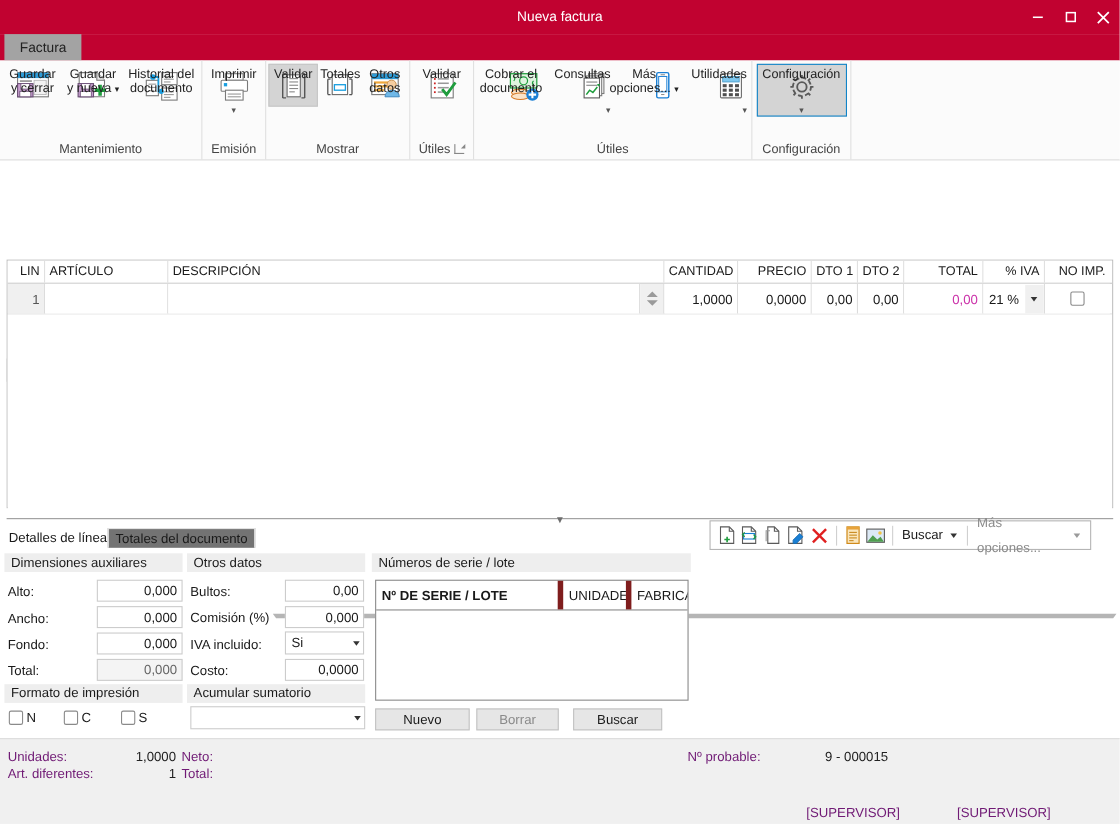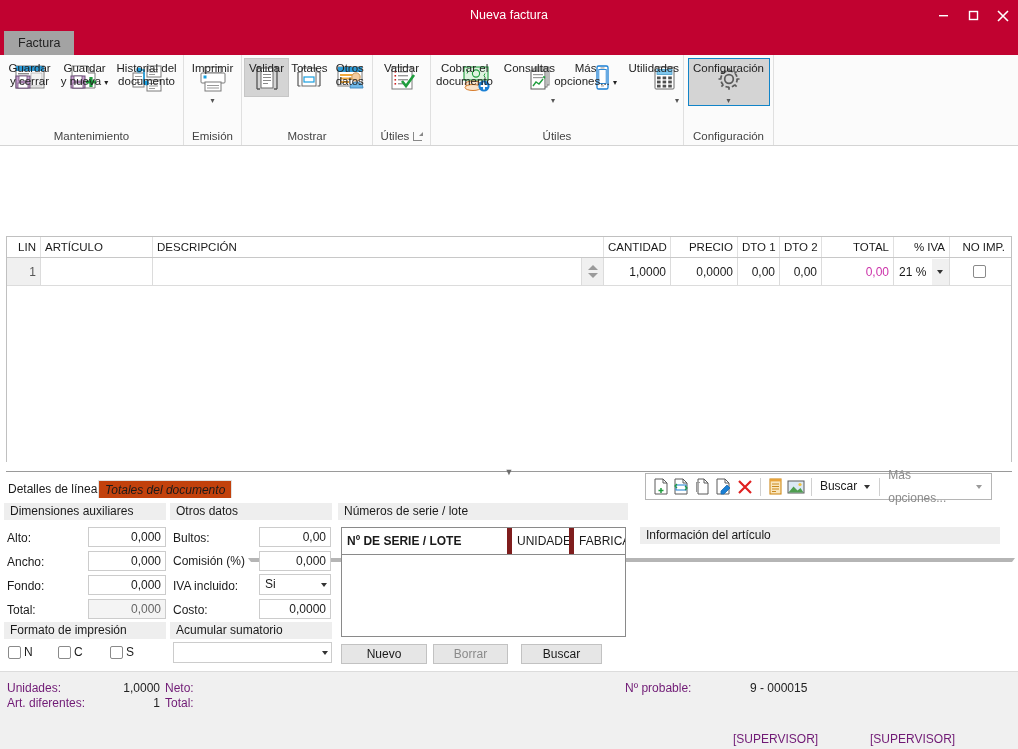--- a/index.html
+++ b/index.html
@@ -157,21 +157,21 @@
     color: #6d6d6d; font-size: 9px; line-height: 7px; text-align: center;
   }
 
   
   .lowtabs { position: absolute; left: 0; top: 480px; width: 636px; height: 18px; }
   .ltab {
     position: absolute; top: 0; height: 18px; padding: 0 6px; font-size: 12px;
     line-height: 18px; color: #1a1a1a; background: #fff;
   }
   .ltab.act { border-bottom: 2px solid #fff; font-weight: normal; }
-  .ltab.inact { background: #c2410c; border: 1px solid #e2e2e2; border-bottom: none; font-style: italic; }
+  .ltab.inact { background: #737373; border: 1px solid #e2e2e2; border-bottom: none; }
 
   
   .secthdr {
     position: absolute; background: #eeeeee; height: 17px; font-size: 12px;
     line-height: 16px; padding-left: 6px; color: #1a1a1a;
   }
   .panel-btn {
     position: absolute; background: #e6e6e6; border: 1px solid #c2c2c2; height: 20px;
     font-size: 12px; line-height: 18px; text-align: center; color: #1a1a1a; cursor: default;
   }
@@ -689,21 +689,20 @@
       </svg>
     </div>
     <div class="tbsep"></div>
     <div class="tbtext">Buscar</div>
     <div class="tbcar"></div>
     <div class="tbsep"></div>
     <div class="tbtext dim">Más opciones...</div>
     <div class="tbcar dim"></div>
   </div>
 
-  <div class="secthdr" style="left:640px; top:527px; width:360px;">Información del artículo</div>
 
   <div class="status">
     <div class="st" style="left:7px; top:9px;">Unidades:</div>
     <div class="st v" style="left:90px; top:9px; width:70px; text-align:right;">1,0000</div>
     <div class="st" style="left:165px; top:9px;">Neto:</div>
     <div class="st v" style="left:210px; top:9px;"></div>
 
     <div class="st" style="left:7px; top:24px;">Art. diferentes:</div>
     <div class="st v" style="left:90px; top:24px; width:70px; text-align:right;">1</div>
     <div class="st" style="left:165px; top:24px;">Total:</div>

